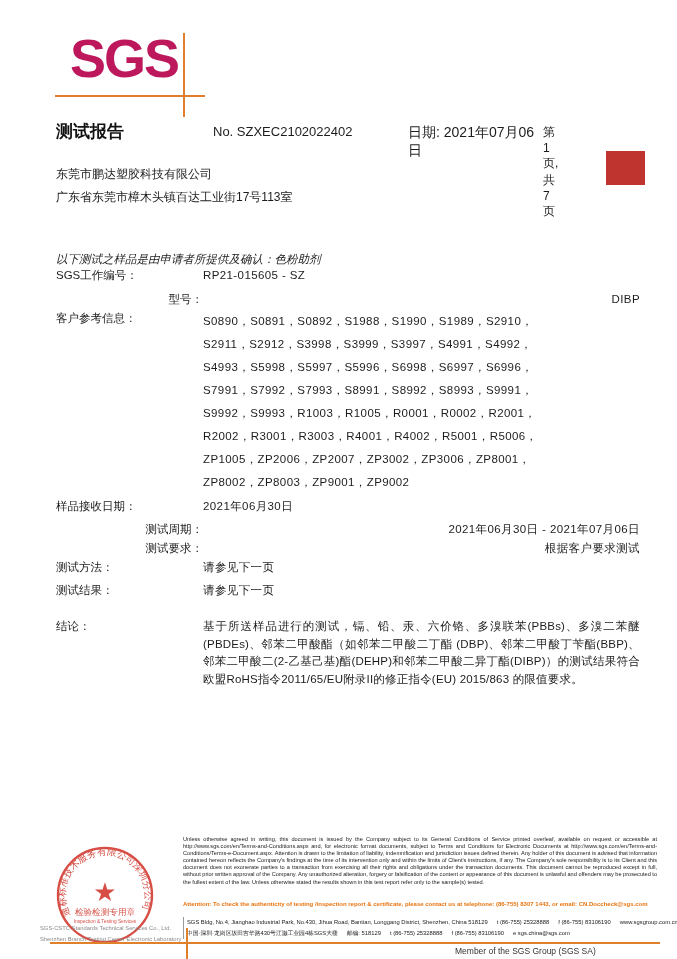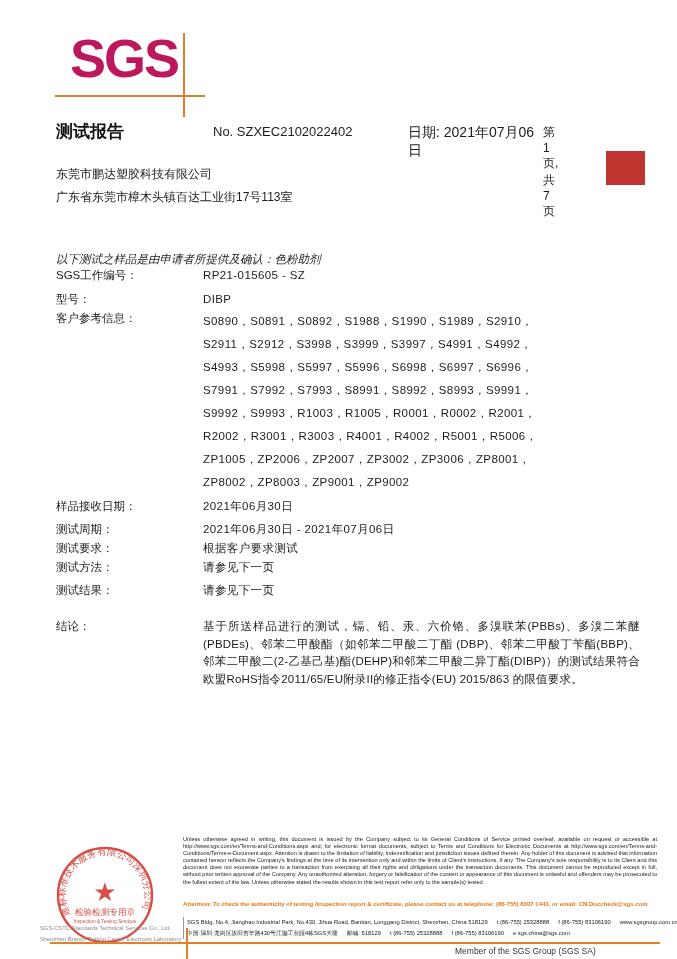--- a/index.html
+++ b/index.html
@@ -28,21 +28,21 @@
   .report-page{position:absolute;left:543px;top:4px;font-size:12px;}
   
   .client{position:absolute;left:56px;top:163px;font-size:12px;line-height:23px;}
   .red-box{position:absolute;left:606px;top:151px;width:39px;height:34px;background:#bf342e;}
   
   .body-block{position:absolute;left:56px;top:251px;width:584px;font-size:11.5px;}
   .intro{line-height:16px;font-style:italic;}
   .frow{display:flex;align-items:flex-start;line-height:16px;}
   .frow .lbl{width:147px;flex:0 0 147px;}
   .frow .val{flex:1;letter-spacing:0.4px;}
-  .mb8{margin-bottom:8px;align-items:flex-end;}.mb3{margin-bottom:3px;}.mb4{margin-bottom:4px;}
+  .mb8{margin-bottom:8px;align-items:flex-end;}.mb3{margin-bottom:3px;text-align:right;}.mb4{margin-bottom:4px;}
   .mb7{margin-bottom:7px;}.mb5{margin-bottom:20px;}
   .refs .val div{line-height:23px;}
   .conclusion .val{max-width:437px;line-height:17.5px;letter-spacing:0.2px;text-align:justify;}
   
   .fineprint{
     position:absolute;left:183px;top:836px;width:474px;
     font-size:5.6px;line-height:7.1px;color:#222;text-align:justify;
   }
   .attention{
     position:absolute;left:183px;top:901px;width:474px;

